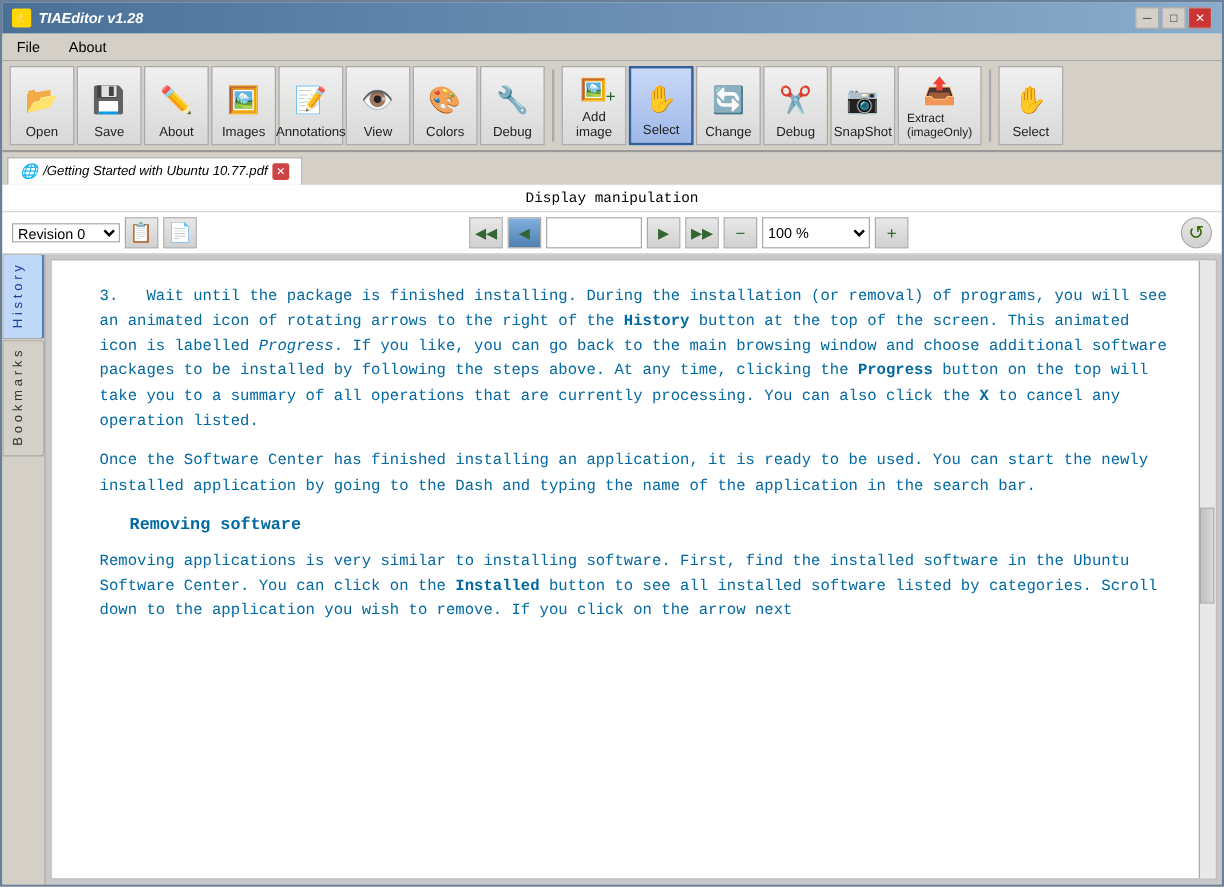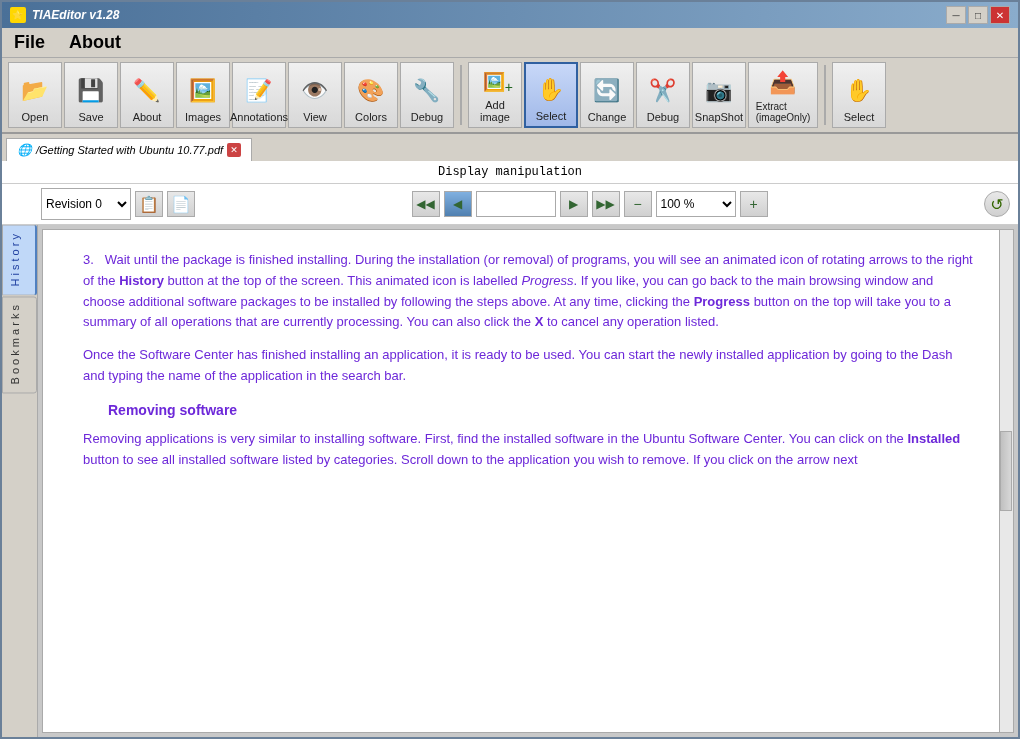--- a/index.html
+++ b/index.html
@@ -68,22 +68,21 @@
     .menu-bar {
       background: #d4d0c8;
       padding: 2px 4px;
       display: flex;
       gap: 8px;
       border-bottom: 1px solid #aaa;
     }
     .menu-item {
       padding: 2px 8px;
       cursor: pointer;
-      font-size: 18px;
-      font-weight: bold;
+      font-size: 12px;
     }
     .toolbar {
       background: #d4d0c8;
       padding: 4px 6px;
       display: flex;
       align-items: center;
       gap: 2px;
       border-bottom: 2px solid #999;
       flex-wrap: nowrap;
     }
@@ -194,33 +193,32 @@
     .nav-page-input {
       width: 80px;
       height: 26px;
       border: 1px solid #aaa;
       text-align: center;
       font-family: 'Courier New', monospace;
       font-size: 12px;
       background: white;
     }
     .zoom-select {
-      width: 80px;
+      width: 90px;
       height: 26px;
       border: 1px solid #aaa;
       background: white;
       font-size: 12px;
     }
     .revision-select {
       width: 90px;
-      height: 32px;
-      border: 1px solid #aaa;
-      background: white;
-      font-size: 12px;
-      margin-left: 31px;
+      height: 16px;
+      border: 1px solid #aaa;
+      background: white;
+      font-size: 12px;
     }
     .nav-spacer { flex: 1; }
     .refresh-btn {
       width: 26px;
       height: 26px;
       border: 1px solid #aaa;
       background: linear-gradient(to bottom, #e8e8e8, #d0d0d0);
       cursor: pointer;
       display: flex;
       align-items: center;
@@ -264,22 +262,22 @@
       background: white;
       overflow: hidden;
       position: relative;
       border: 1px solid #aaa;
       margin: 4px;
     }
     .pdf-content {
       padding: 20px 40px;
       font-size: 13px;
       line-height: 1.6;
-      color: #6d28d9;
-      font-family: Liberation Sans, sans-serif;
+      color: #0369a1;
+      font-family: Liberation Mono, monospace;
       max-height: 100%;
       overflow: hidden;
     }
     .pdf-content p { margin-bottom: 12px; }
     .pdf-content .section-title { font-weight: bold; font-size: 14px; margin-bottom: 8px; margin-left: 25px; }
     .scrollbar-track {
       width: 14px;
       background: #e8e8e8;
       border-left: 1px solid #aaa;
       position: relative;

